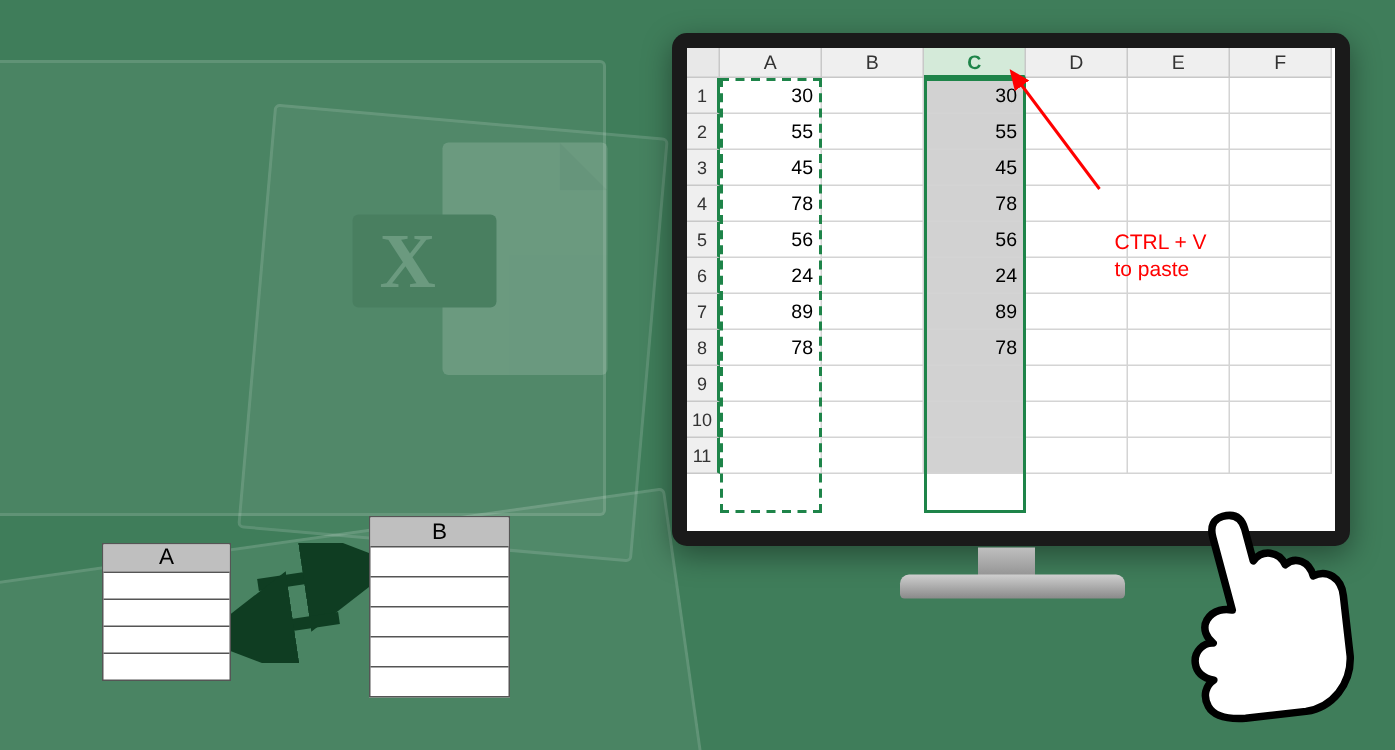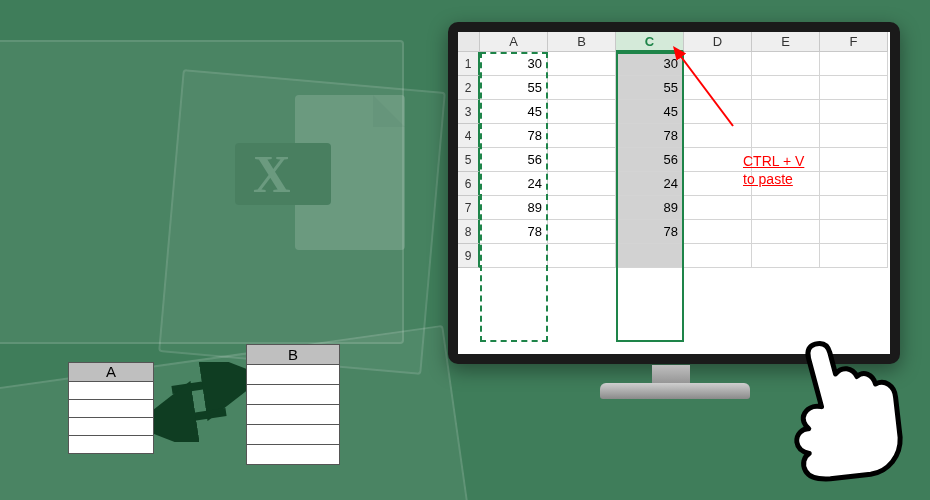--- a/index.html
+++ b/index.html
@@ -34,21 +34,21 @@
 .row-hdr.marked{border-right:2px solid #1e8449;}
 .cell{width:68px;height:24px;border-right:1px solid #d4d4d4;border-bottom:1px solid #d4d4d4;box-sizing:border-box;font-size:13px;color:#000;text-align:right;padding-right:5px;line-height:24px;background:#fff;}
 .cell.pasted{background:#d2d2d2;}
 
 .ants{position:absolute;left:22px;top:20px;width:68px;height:290px;border:2px dashed #1e8449;box-sizing:border-box;pointer-events:none;}
 
 .selborder{position:absolute;left:158px;top:20px;width:68px;height:290px;border:2px solid #1e8449;box-sizing:border-box;pointer-events:none;}
 
 .arrow{position:absolute;left:215px;top:14px;color:#ff0000;pointer-events:none;}
 .arrow svg{display:block;}
-.anno{position:absolute;left:285px;top:120px;color:#ff0000;font-size:14px;line-height:18px;text-align:left;text-decoration:underline;}
+.anno{position:absolute;left:285px;top:120px;color:#ff0000;font-size:14px;line-height:18px;text-align:left;}
 
 
 .hand{position:absolute;right:25px;top:330px;width:130px;height:160px;transform:rotate(-15deg);}
 
 
 .minis{position:absolute;left:68px;bottom:35px;display:flex;align-items:flex-start;gap:0;}
 .mini{background:#fff;border:1px solid #555;}
 .mini .mhdr{background:#bfbfbf;text-align:center;font-size:15px;color:#000;}
 .mini .mcell{border-top:1px solid #555;}
 .mini.a{width:84px;}
@@ -162,20 +162,38 @@
             </div>
             <div class="row">
               <div class="row-hdr marked">9</div>
               <div class="cell"></div>
               <div class="cell"></div>
               <div class="cell pasted"></div>
               <div class="cell"></div>
               <div class="cell"></div>
               <div class="cell"></div>
             </div>
+            <div class="row">
+              <div class="row-hdr marked">10</div>
+              <div class="cell"></div>
+              <div class="cell"></div>
+              <div class="cell pasted"></div>
+              <div class="cell"></div>
+              <div class="cell"></div>
+              <div class="cell"></div>
+            </div>
+            <div class="row">
+              <div class="row-hdr marked">11</div>
+              <div class="cell"></div>
+              <div class="cell"></div>
+              <div class="cell pasted"></div>
+              <div class="cell"></div>
+              <div class="cell"></div>
+              <div class="cell"></div>
+            </div>
           </div>
       <div class="ants"></div>
       <div class="selborder"></div>
       <div class="arrow">
         <svg width="70" height="90">
               <defs>
                 <marker id="ah" markerWidth="8" markerHeight="8" refX="2" refY="3" orient="auto">
                   <path d="M0,0 L0,6 L7,3 z" fill="#ff0000"></path>
                 </marker>
               </defs>

